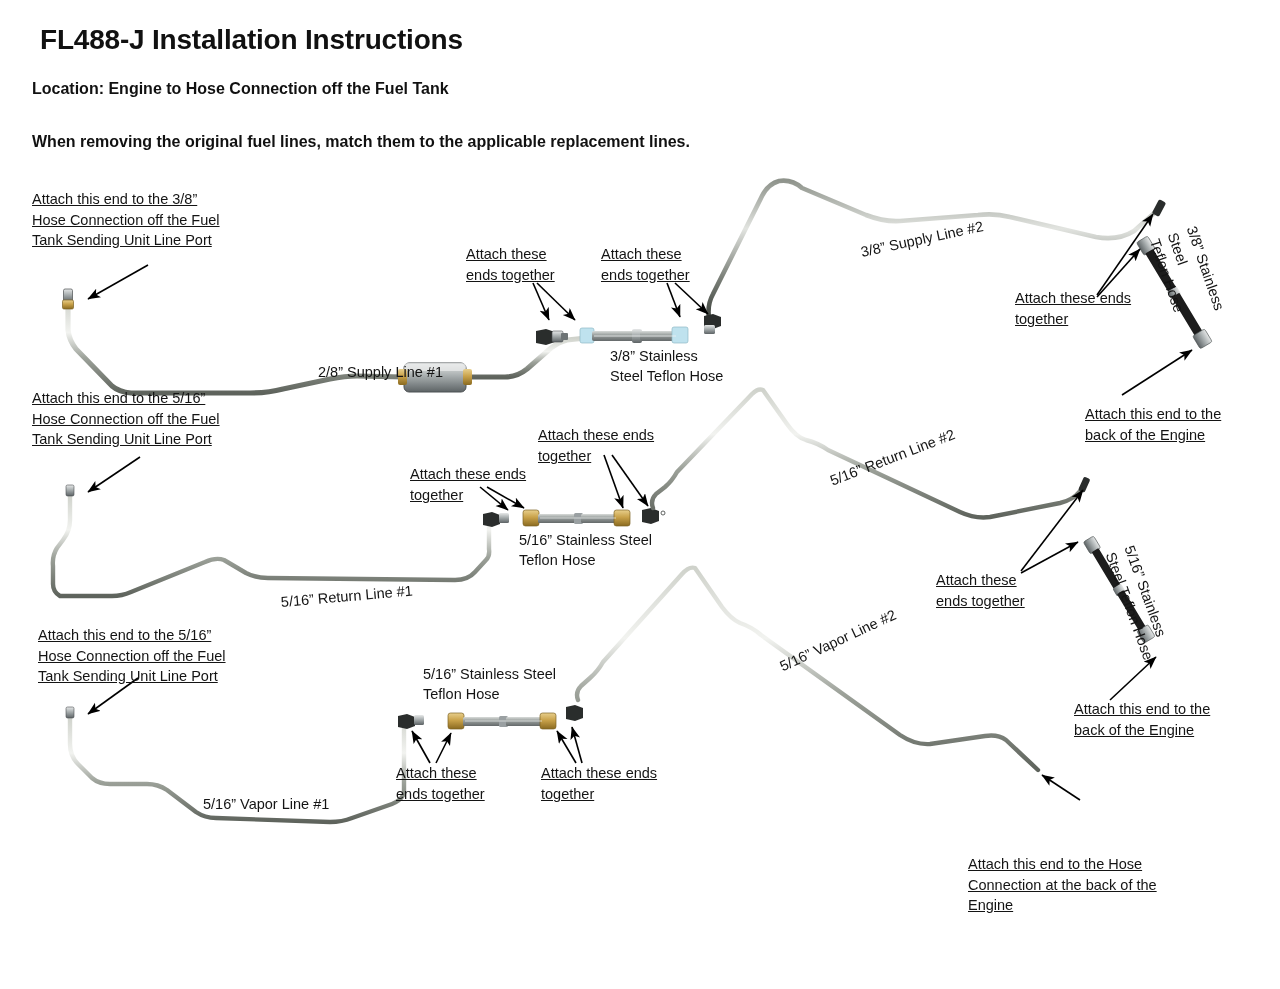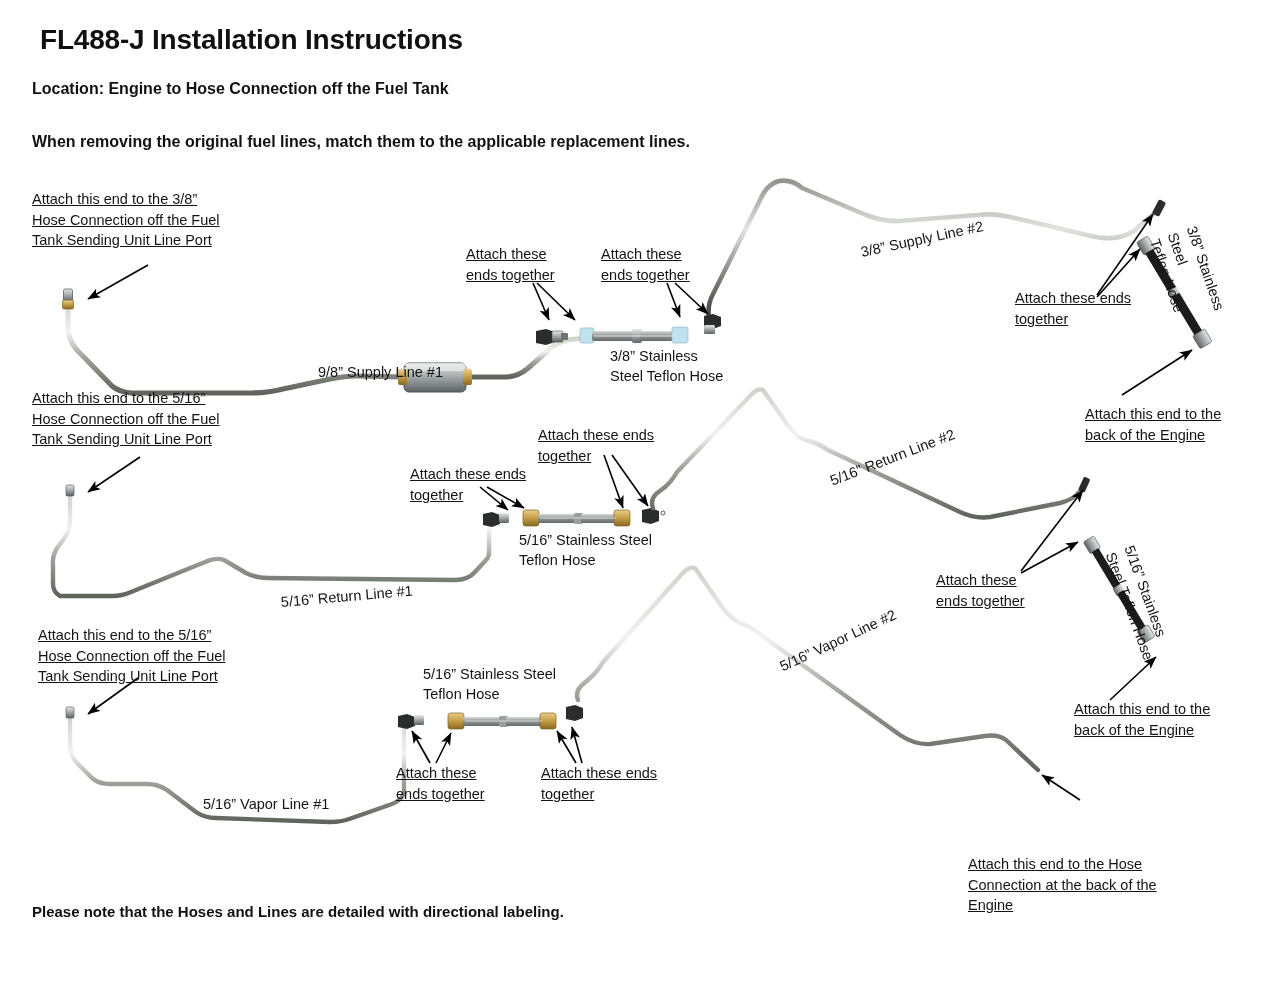--- a/index.html
+++ b/index.html
@@ -266,21 +266,21 @@
 back of the Engine</div>
 
 <div class="anno" style="left:396px;top:763px;">Attach these
 ends together</div>
 <div class="anno" style="left:541px;top:763px;">Attach these ends
 together</div>
 <div class="anno" style="left:968px;top:854px;">Attach this end to the Hose
 Connection at the back of the
 Engine</div>
 
-<div class="plabel" style="left:318px;top:363px;">9/8” Supply Line #1</div>
+<div class="plabel" style="left:318px;top:363px;">2/8” Supply Line #1</div>
 
 <div class="plabel" style="left:861px;top:243px;transform:rotate(-12deg);">3/8” Supply Line #2</div>
 
 <div class="plabel" style="left:576px;top:347px;margin-left:34px;">3/8” Stainless
 Steel Teflon Hose</div>
 
 <div class="plabel" style="left:1172px;top:204px;transform:rotate(71deg);">3/8” Stainless Steel
 Teflon Hose</div>
 
 <div class="plabel" style="left:281px;top:593px;transform:rotate(-5deg);">5/16” Return Line #1</div>
@@ -294,14 +294,13 @@
 Steel Teflon Hose</div>
 
 <div class="plabel" style="left:203px;top:795px;">5/16” Vapor Line #1</div>
 
 <div class="plabel" style="left:781px;top:658px;transform:rotate(-25deg);">5/16” Vapor Line #2</div>
 
 <div class="plabel" style="left:423px;top:665px;">5/16” Stainless Steel
 Teflon Hose</div>
 
 <div id="footer">
-  <div>Please note that the Hoses and Lines are detailed with directional labeling.</div>
 </div>
 
 </body></html>

